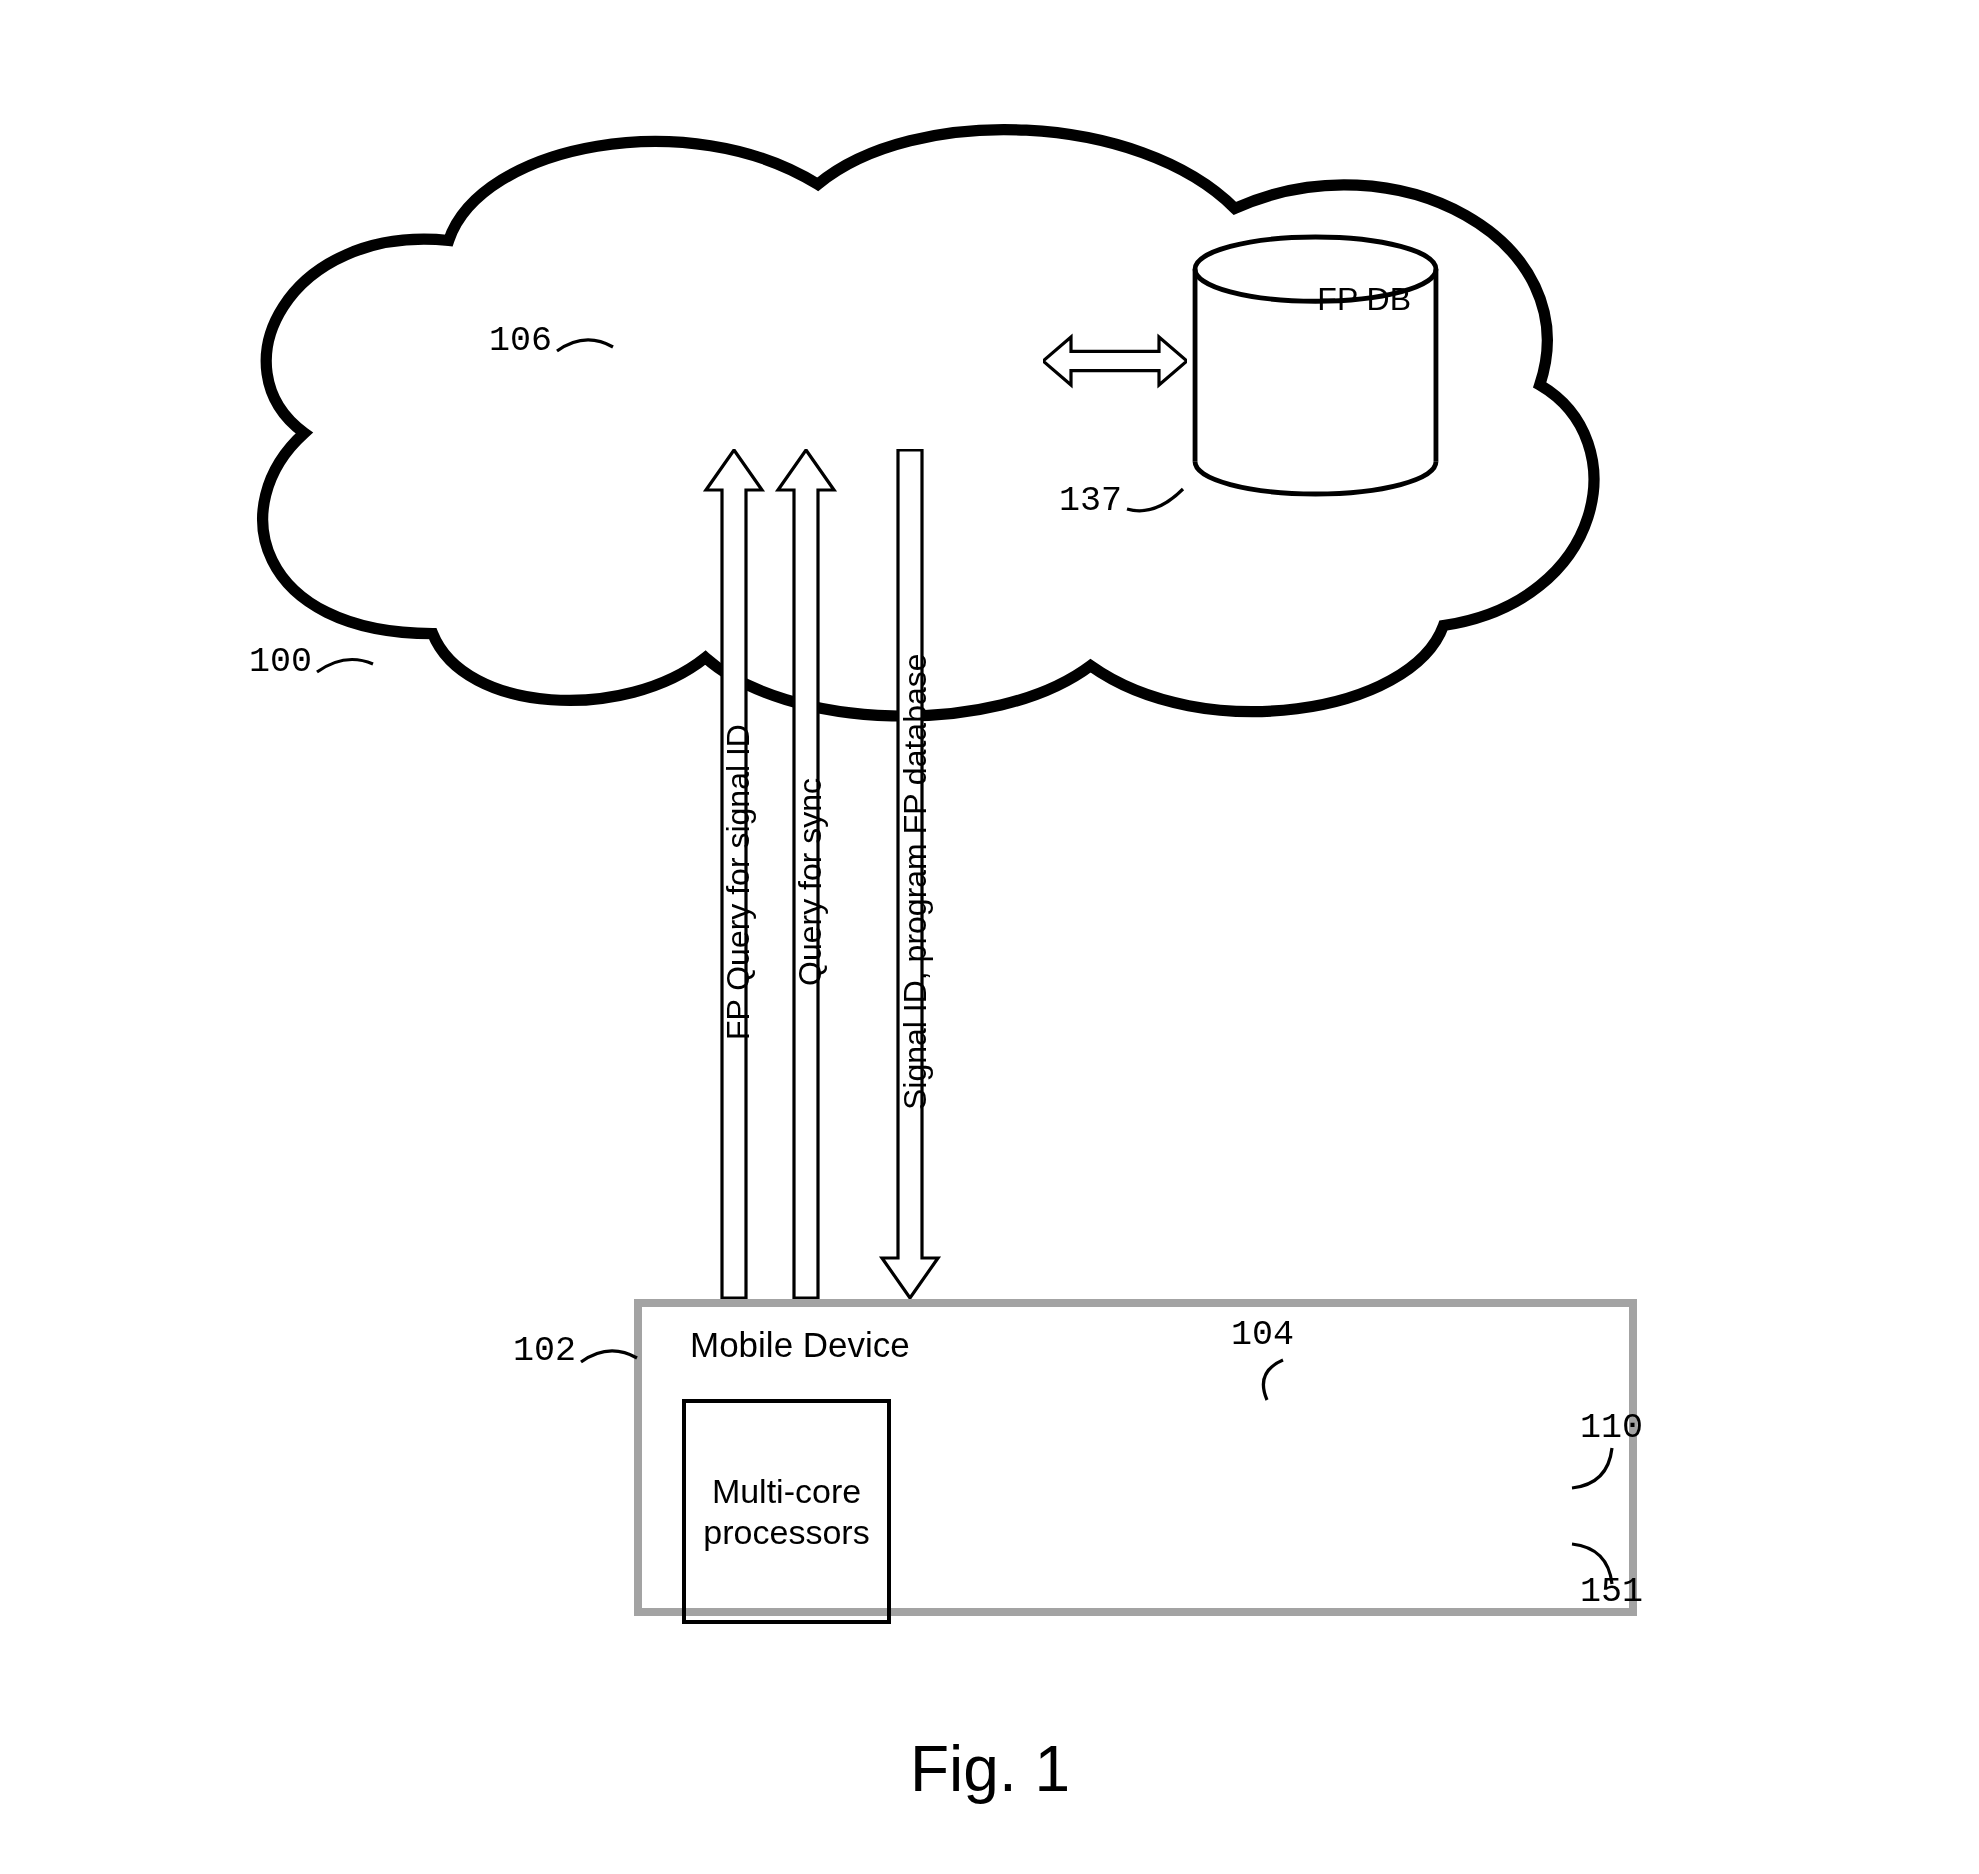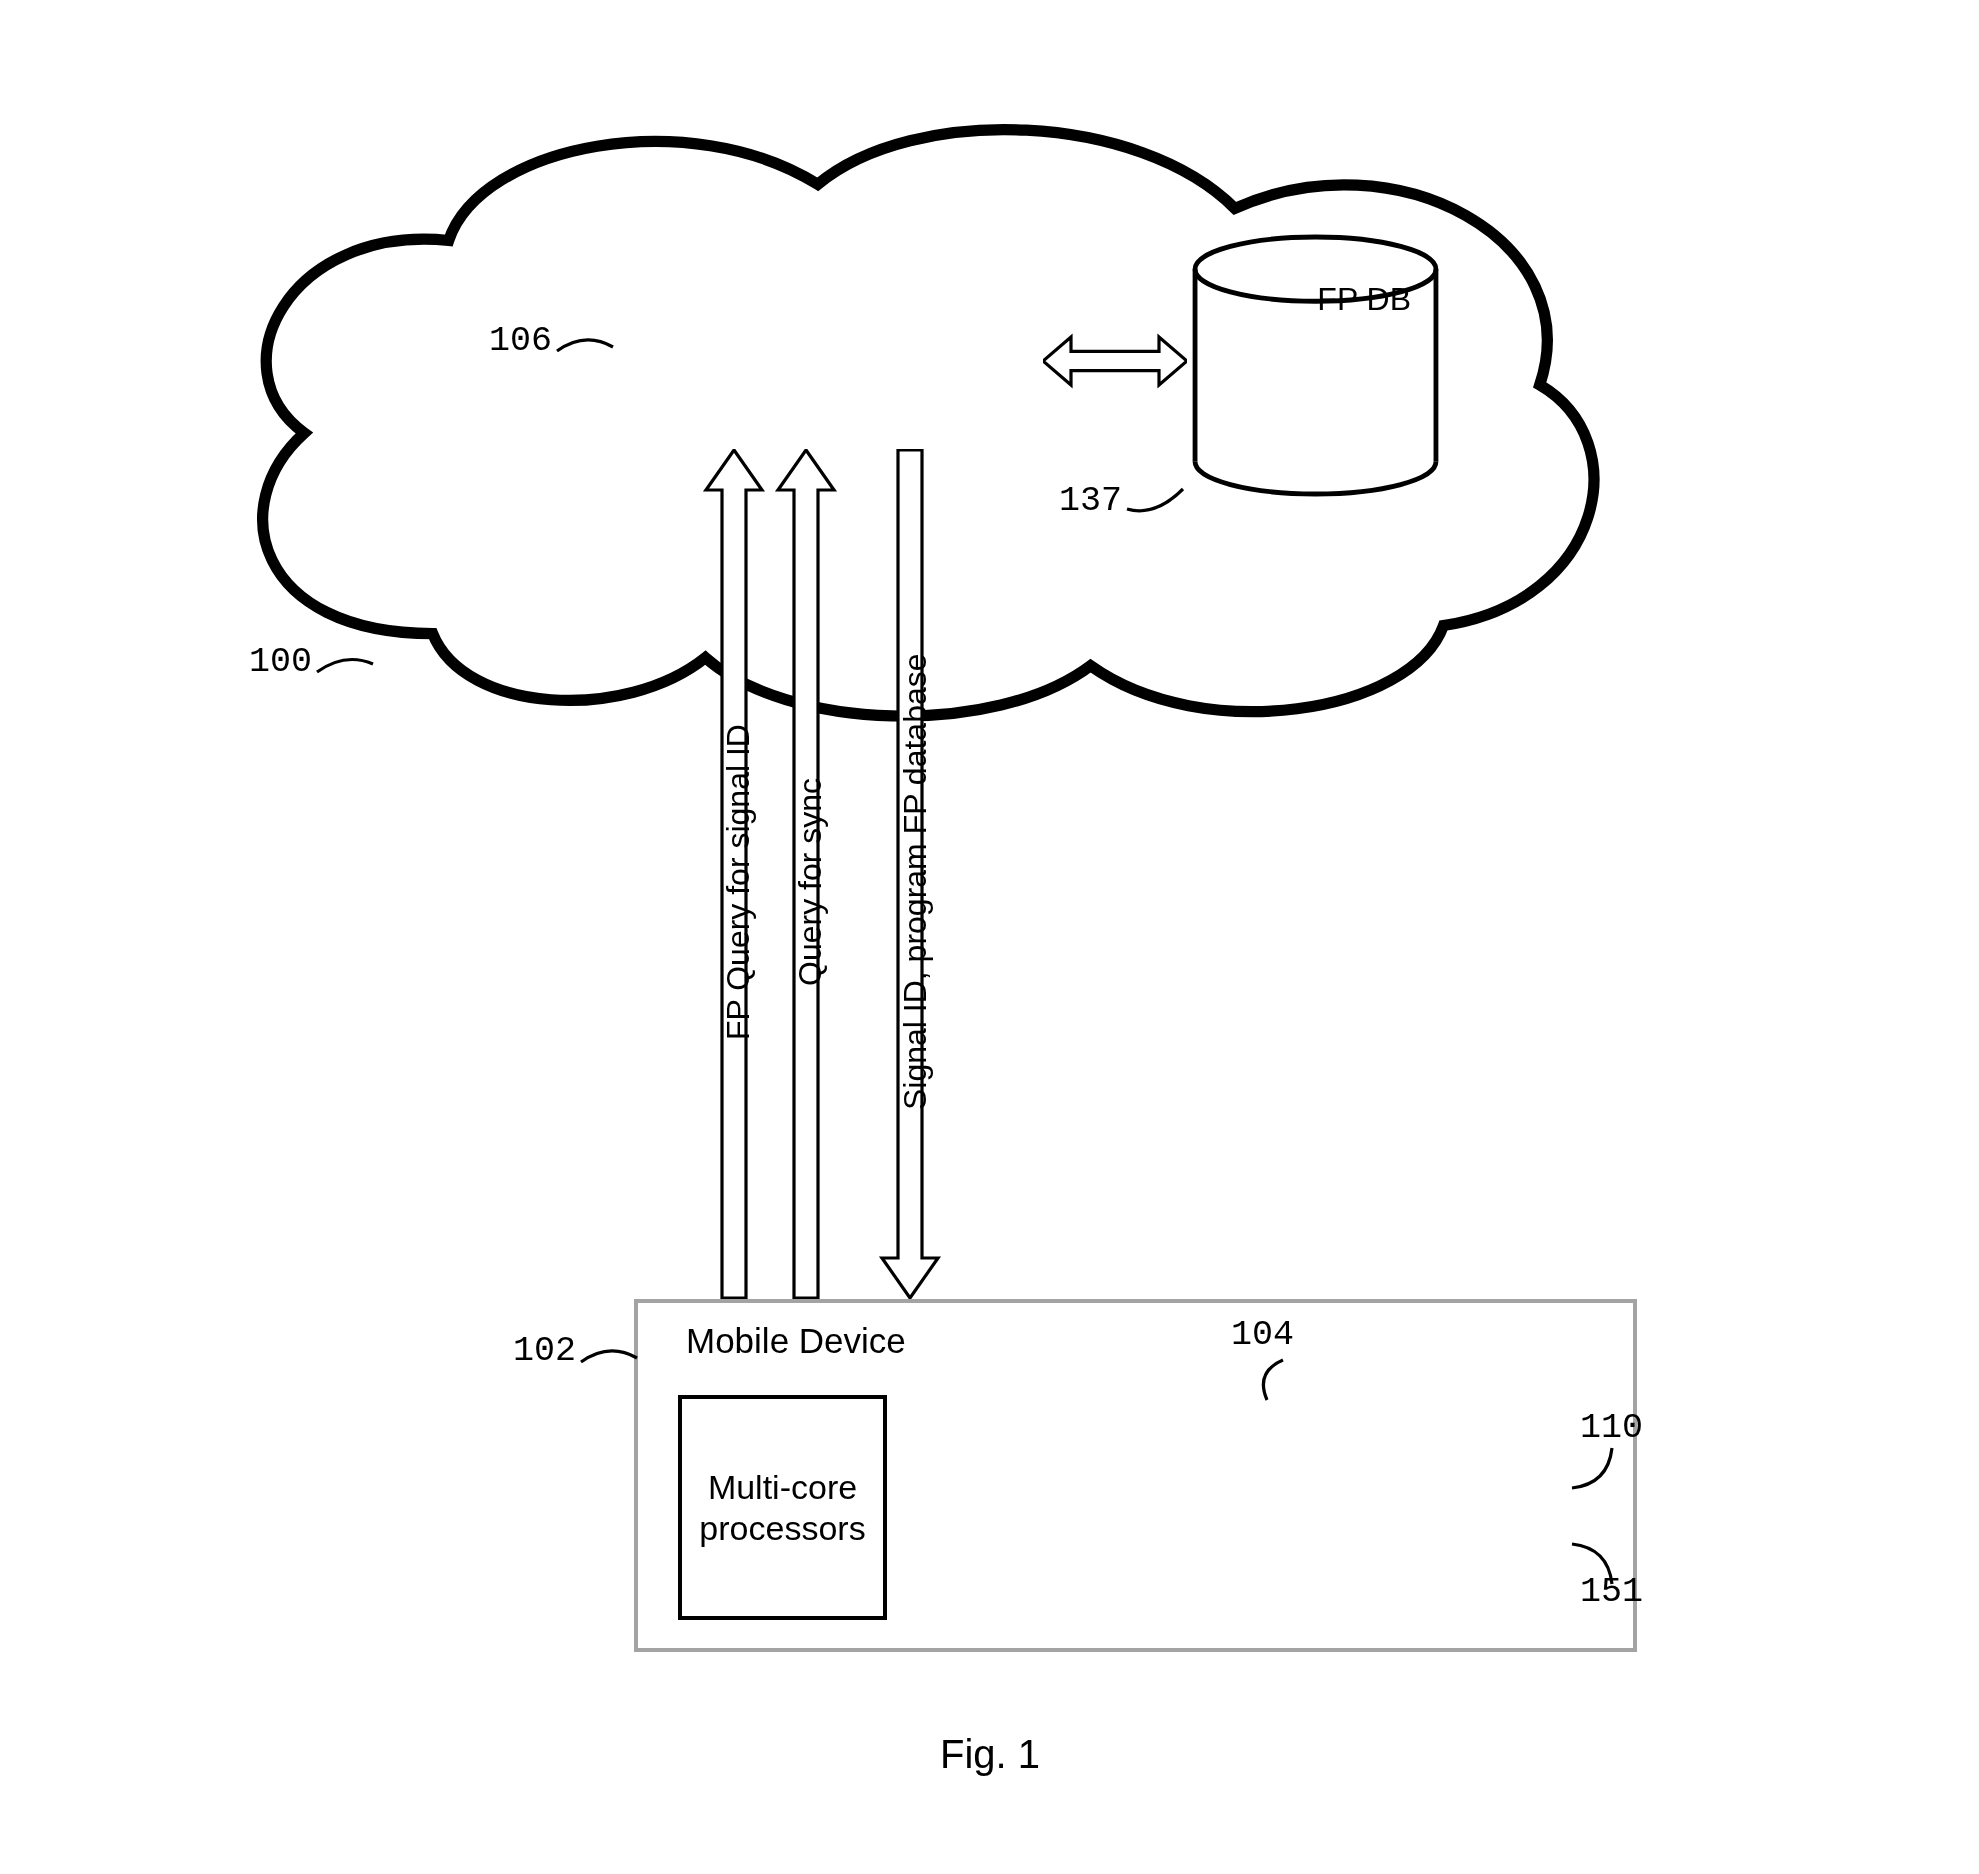--- a/index.html
+++ b/index.html
@@ -75,22 +75,22 @@
     font-size: 32px;
     text-align: center;
     white-space: nowrap;
   }
   
   .mobile {
     position: absolute;
     left: 634px;
     top: 1299px;
     width: 1003px;
-    height: 353px;
-    border: 4px solid #a3a3a3;
+    height: 317px;
+    border: 8px solid #a3a3a3;
     box-sizing: border-box;
     background: #fff;
   }
   .mobile-title {
     position: absolute;
     left: 48px;
     top: 17.6px;
     font-size: 35px;
   }
   .mcore {
@@ -154,21 +154,21 @@
     width: 64px;
     height: 48px;
   }
   
   .caption {
     position: absolute;
     left: 0;
     width: 1980px;
     top: 1732px;
     text-align: center;
-    font-size: 40px;
+    font-size: 64px;
   }
 </style>
 </head>
 <body>
 
 <div class="stage">
 
   <svg class="cloud-svg" viewBox="0 0 1800 830">
     <path d="M 300 680
              C 80 680, 40 520, 140 430

